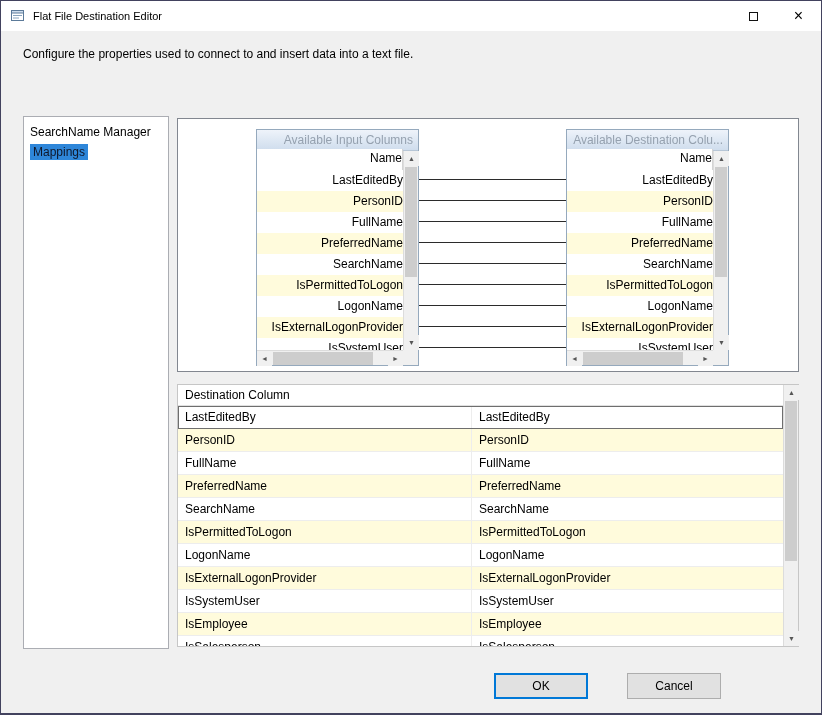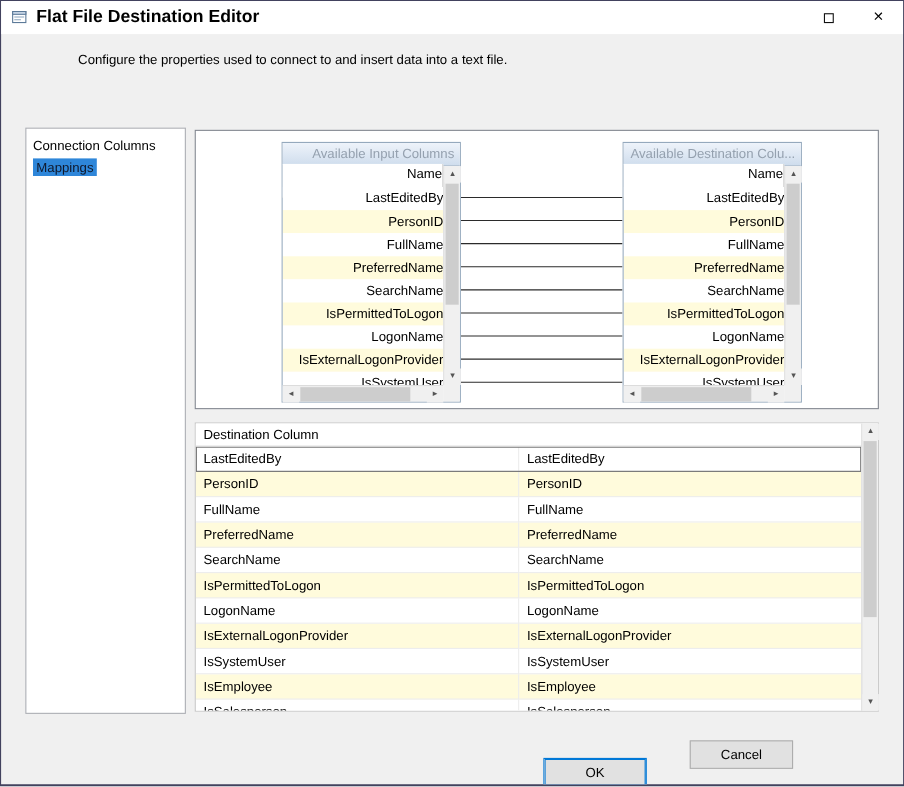--- a/index.html
+++ b/index.html
@@ -7,27 +7,27 @@
   .dialog {
     position:relative; width:822px; height:715px;
     background:#f0f0f0;
     border:1px solid #42425e; border-bottom:2px solid #42425e;
     font-family:"Liberation Sans", sans-serif; font-size:12px; color:#000;
     overflow:hidden;
   }
   
   .titlebar { height:30px; background:#ffffff; display:flex; align-items:center; }
   .app-icon { margin:0 7px 0 9px; display:flex; }
-  .title { font-size:16px;font-weight:bold; }
+  .title { font-size:11px; }
   .win-controls { margin-left:auto; display:flex; height:30px; }
   .ctrl { width:45px; height:30px; display:flex; align-items:center; justify-content:center; cursor:default; }
   .maxbox { display:inline-block; width:9px; height:9px; border:1px solid #111; }
   .closeglyph { font-size:16px; line-height:16px; }
   
-  .desc { position:absolute; left:22px; top:46px;margin-left:48px; }
+  .desc { position:absolute; left:22px; top:46px; }
   
   .sidebar { position:absolute; left:22px; top:115px; width:146px; height:533px;
              background:#fff; border:1px solid #abadb3; padding-top:5px; }
   .side-item { height:20px; line-height:20px; padding-left:6px; white-space:nowrap; }
   .side-sel { background:#2e86d9; color:#0f172a; padding:1px 3px; }
   
   .canvas { position:absolute; left:176px; top:117px; width:622px; height:254px;
             background:#fff; border:1px solid #828790; }
   .map-lines { position:absolute; left:0; top:0; }
   .list-box { position:absolute; top:10px; width:163px; height:237px;
@@ -67,21 +67,21 @@
         white-space:nowrap; overflow:hidden; }
   .gc.c1 { width:294px; }
   .gc.c2 { flex:1; border-right:none; }
   .grow.sel { outline:1px solid #6e6e6e; outline-offset:-1px; }
   .grid-vscroll { position:absolute; top:0; right:0; width:15px; height:100%; background:#f0f0f0; border-left:1px solid #dcdcdc; }
   .grid-vscroll .v-thumb { height:160px; }
   
   .btn { position:absolute; top:672px; width:94px; height:26px;
          background:#e1e1e1; border:1px solid #adadad;
          font-family:"Liberation Sans", sans-serif; font-size:12px; color:#000; }
-  .btn.ok { left:493px; border:1px solid #0078d7; box-shadow:inset 0 0 0 1px #0078d7;margin-top:16px; }
+  .btn.ok { left:493px; border:1px solid #0078d7; box-shadow:inset 0 0 0 1px #0078d7; }
   .btn.cancel { left:626px; }
   .btn.help { left:715px; }
 </style>
 </head>
 <body>
 
 <div class="dialog">
 
   <div class="titlebar">
     <span class="app-icon">
@@ -100,21 +100,21 @@
       <div class="ctrl">
         <span class="closeglyph">×</span>
       </div>
     </div>
   </div>
 
   <div class="desc">Configure the properties used to connect to and insert data into a text file.</div>
 
   <div class="sidebar">
     <div class="side-item">
-      <span>Connection Columns</span>
+      <span>SearchName Manager</span>
     </div>
     <div class="side-item">
       <span class="side-sel">Mappings</span>
     </div>
   </div>
 
   <div class="canvas">
     <svg class="map-lines" width="622" height="254" viewBox="0 0 622 254">
       <line x1="241" y1="60.5" x2="388" y2="60.5" stroke="#2b2b2b" stroke-width="1"></line>
       <line x1="241" y1="81.5" x2="388" y2="81.5" stroke="#2b2b2b" stroke-width="1"></line>

